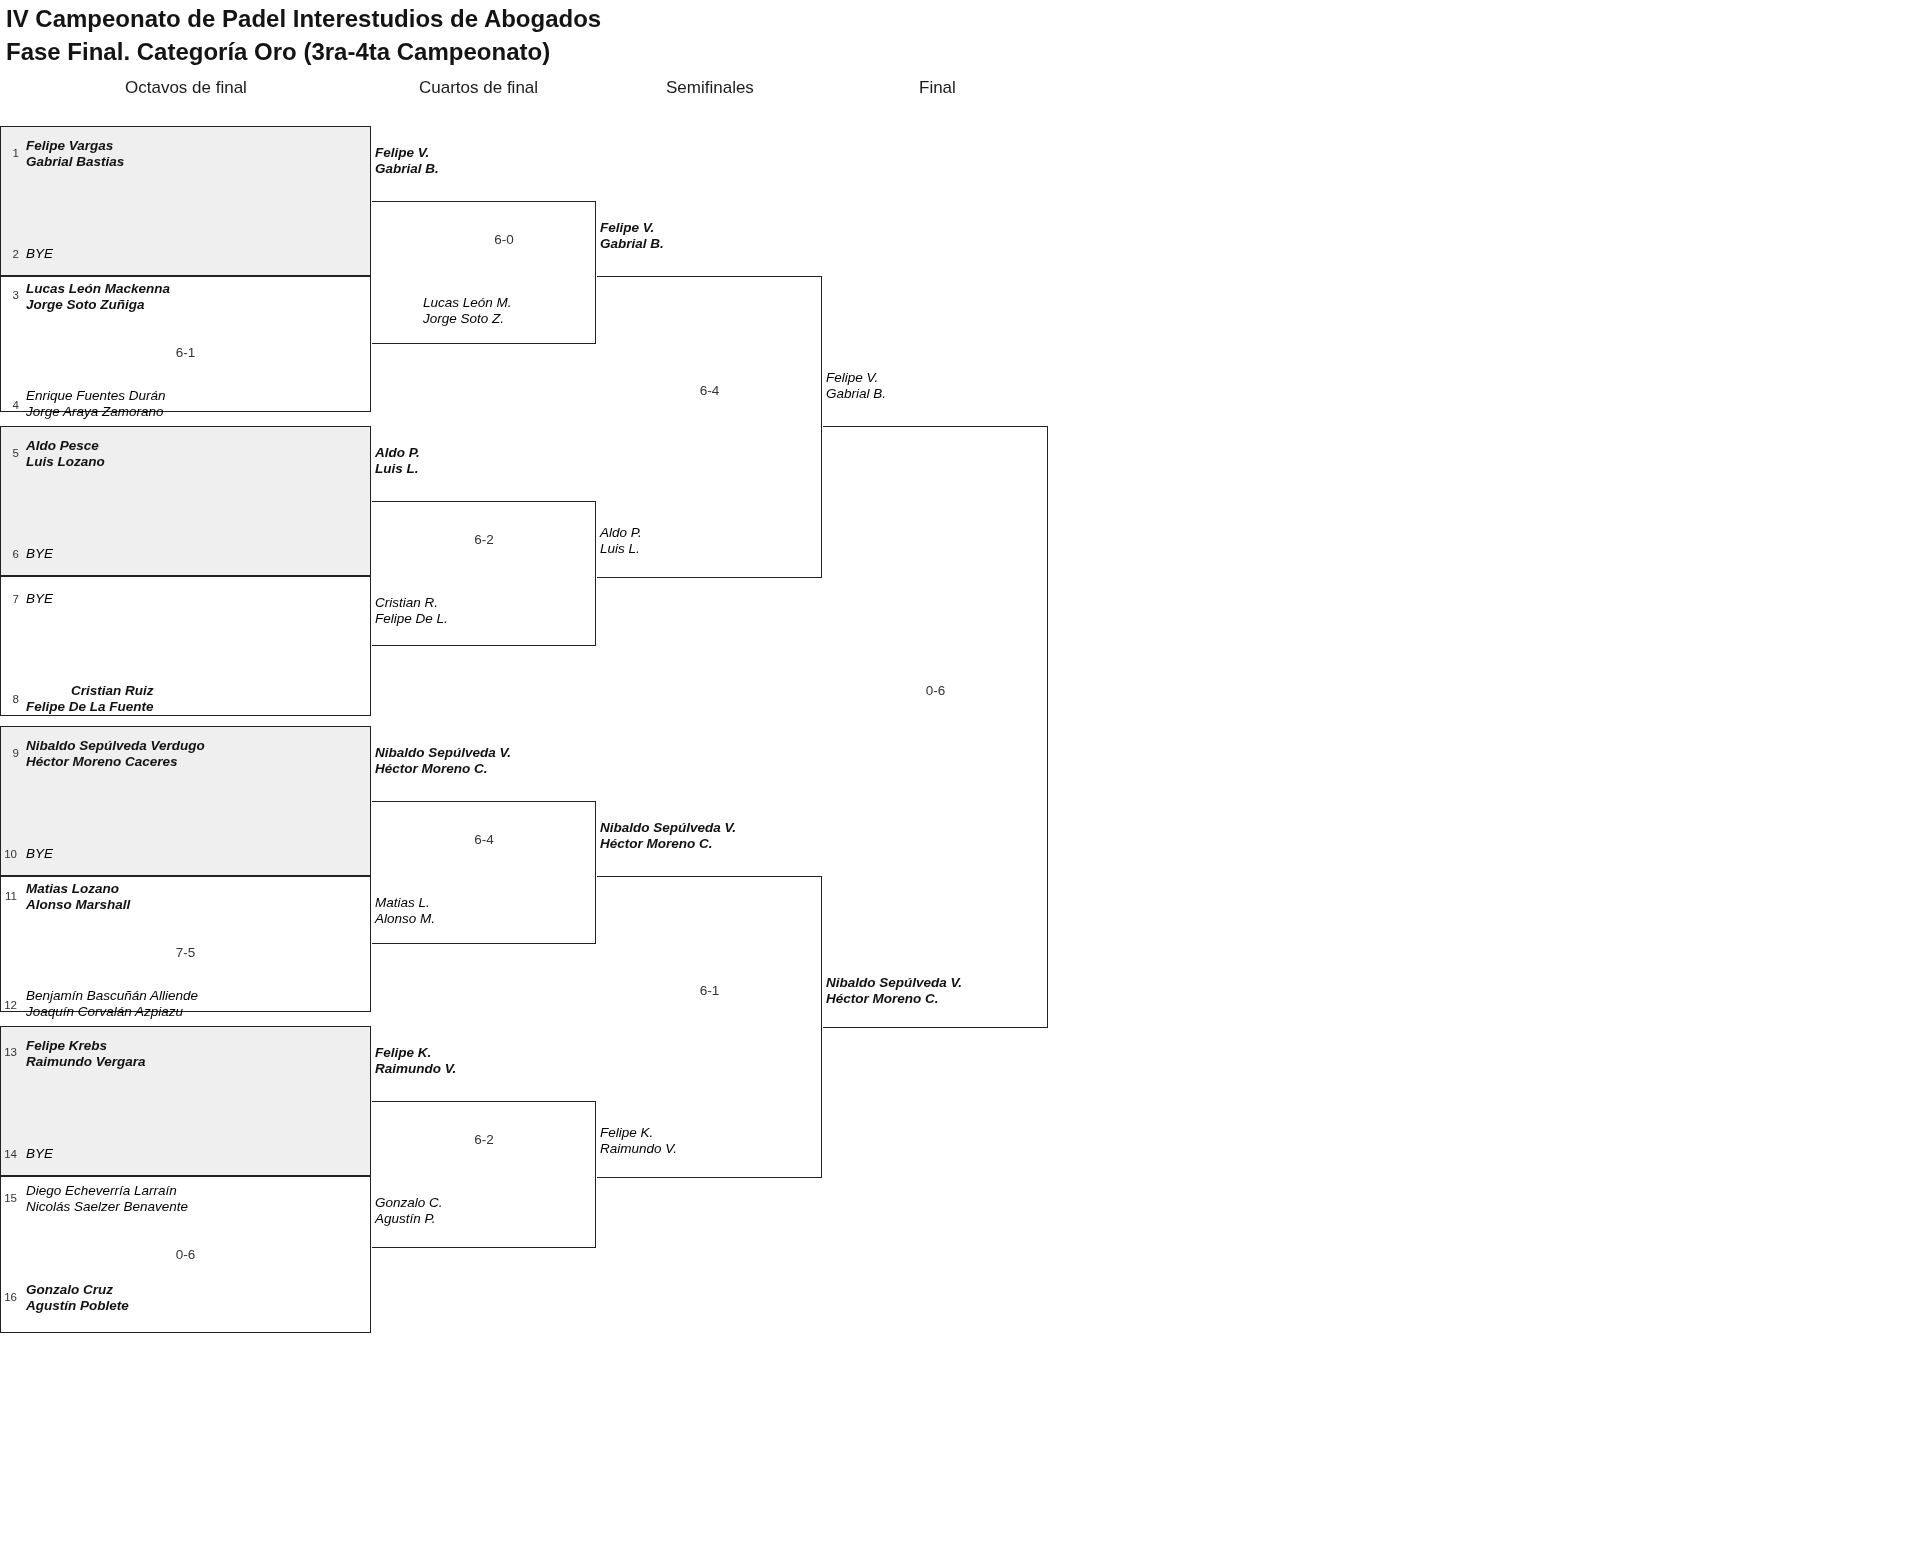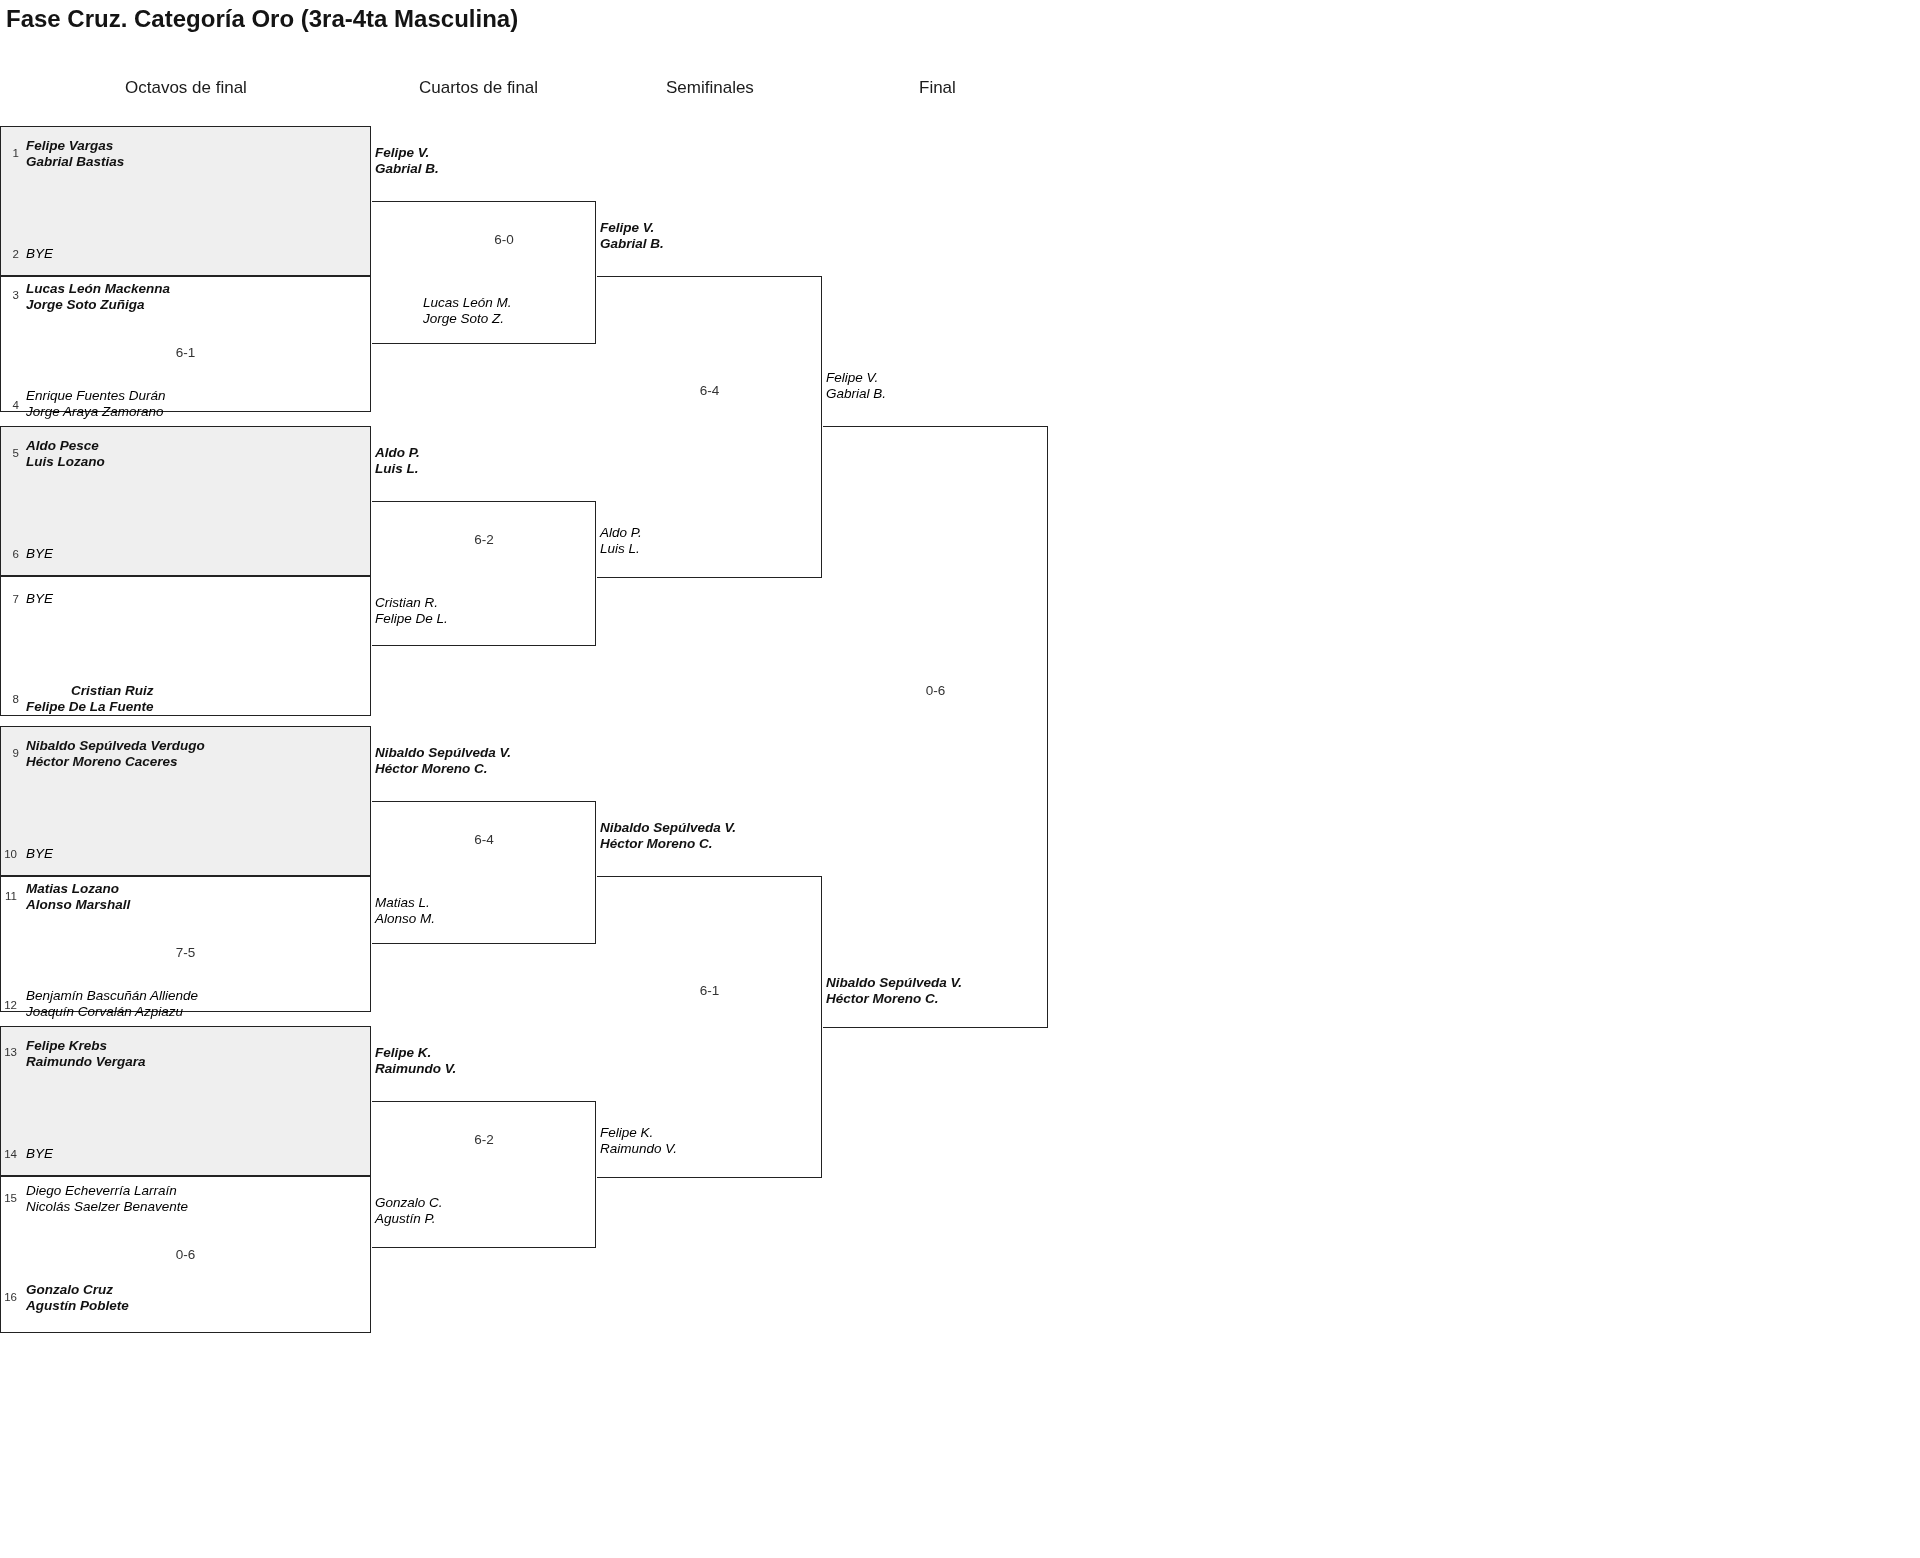--- a/index.html
+++ b/index.html
@@ -33,21 +33,22 @@
   .lose{color:#000000;font-weight:400;}
   .bye{color:#444;font-weight:400;font-size:13.5px;}
   .seedno{position:absolute;font-size:11.5px;color:#333;font-weight:400;text-align:right;width:18px;}
   .score{position:absolute;font-size:13.5px;color:#333;white-space:nowrap;text-align:center;}
 </style>
 </head>
 <body>
 
 <div id="header">
   <div id="title-block">
-    <div class="title-line">Fase Cruz. Categoría Oro (3ra-4ta Masculina)</div>
+    <div class="title-line">IV Campeonato de Padel Interestudios de Abogados</div>
+    <div class="title-line">Fase Final. Categoría Oro (3ra-4ta Campeonato)</div>
   </div>
 
 </div>
 
 <div class="round-head" style="left:125px;">Octavos de final</div>
 <div class="round-head" style="left:419px;">Cuartos de final</div>
 <div class="round-head" style="left:666px;">Semifinales</div>
 <div class="round-head" style="left:919px;">Final</div>
 
 <div id="bracket">

